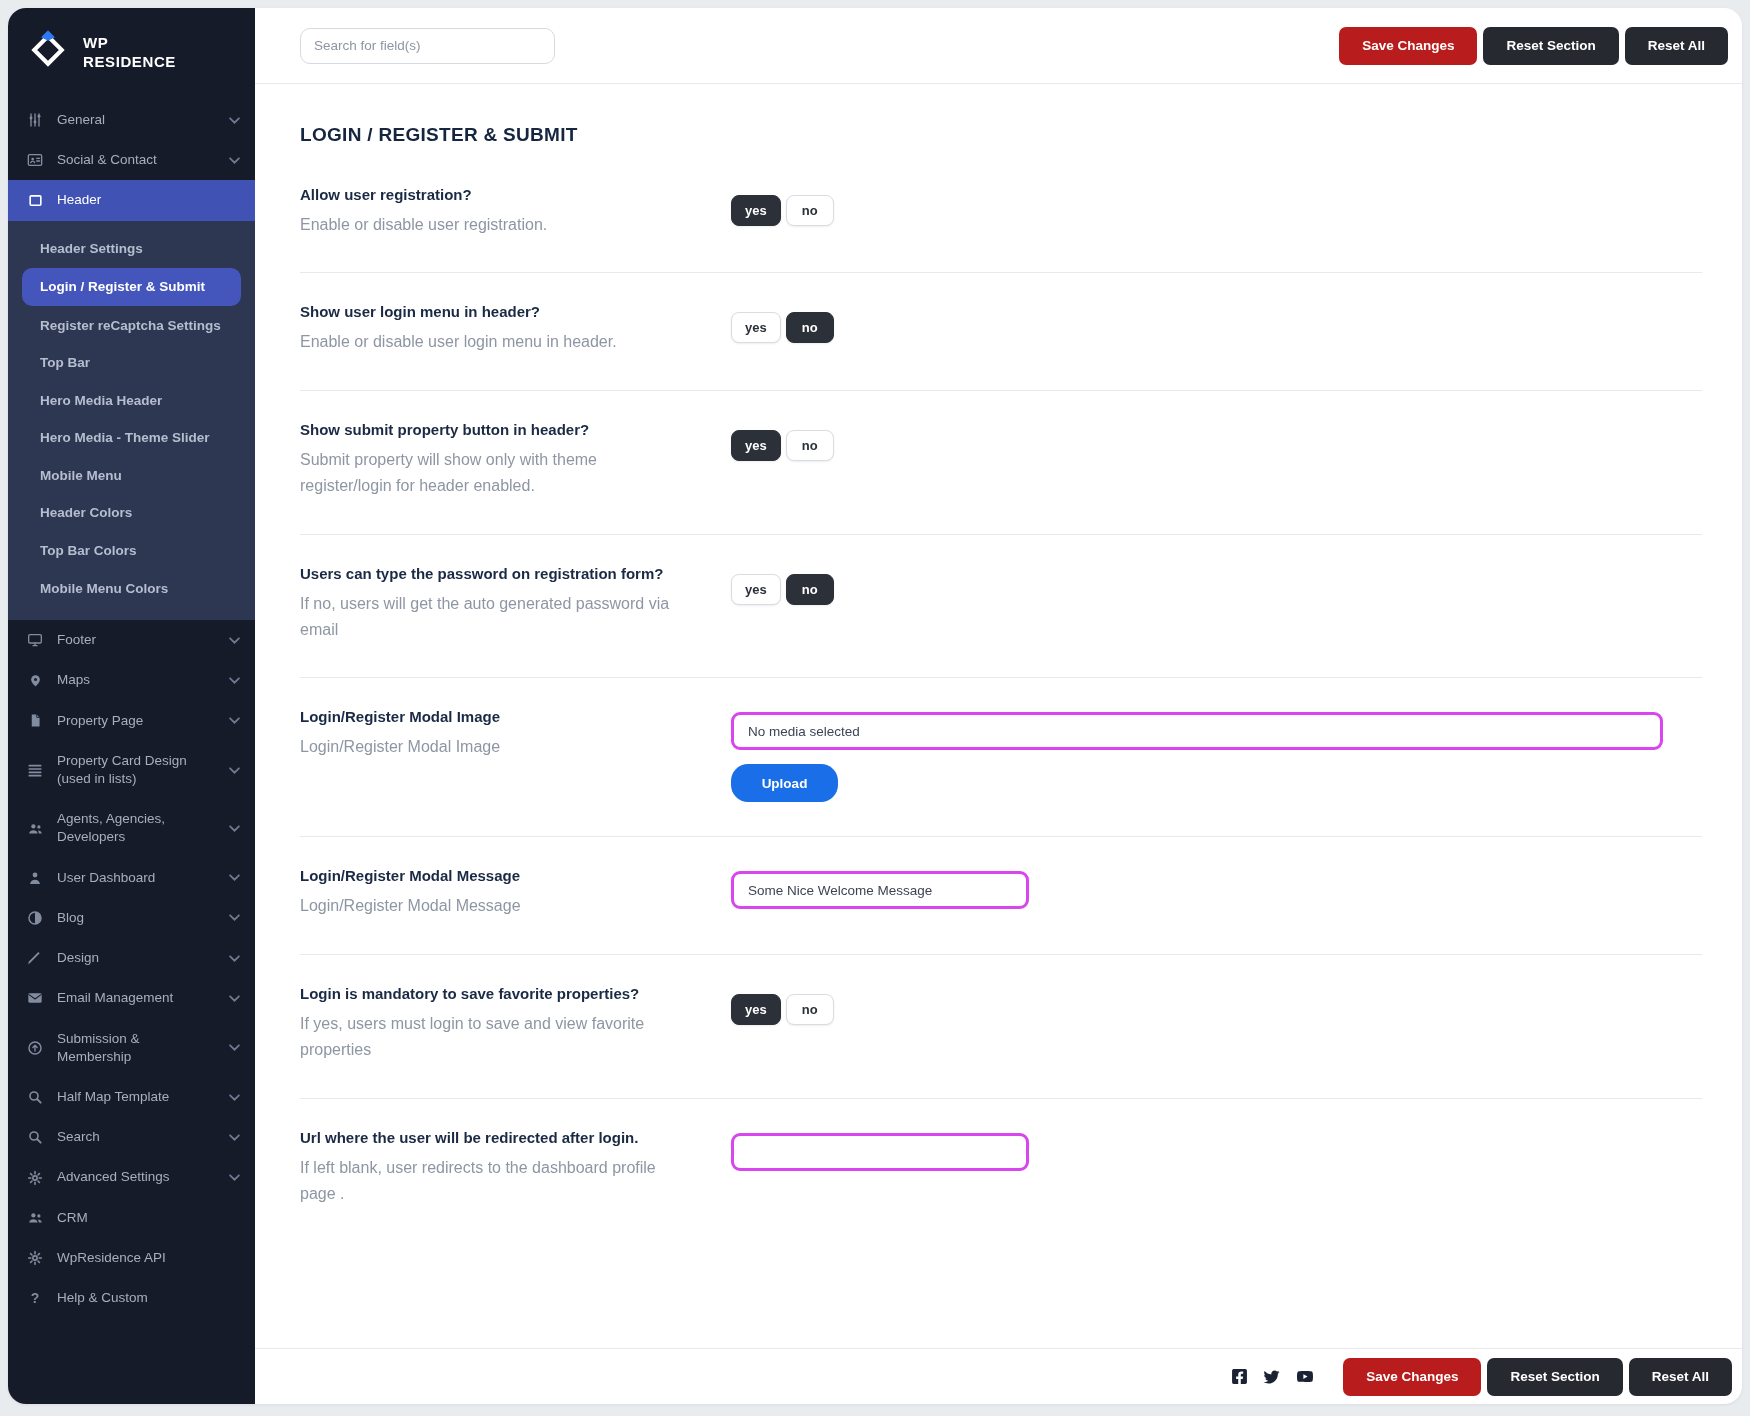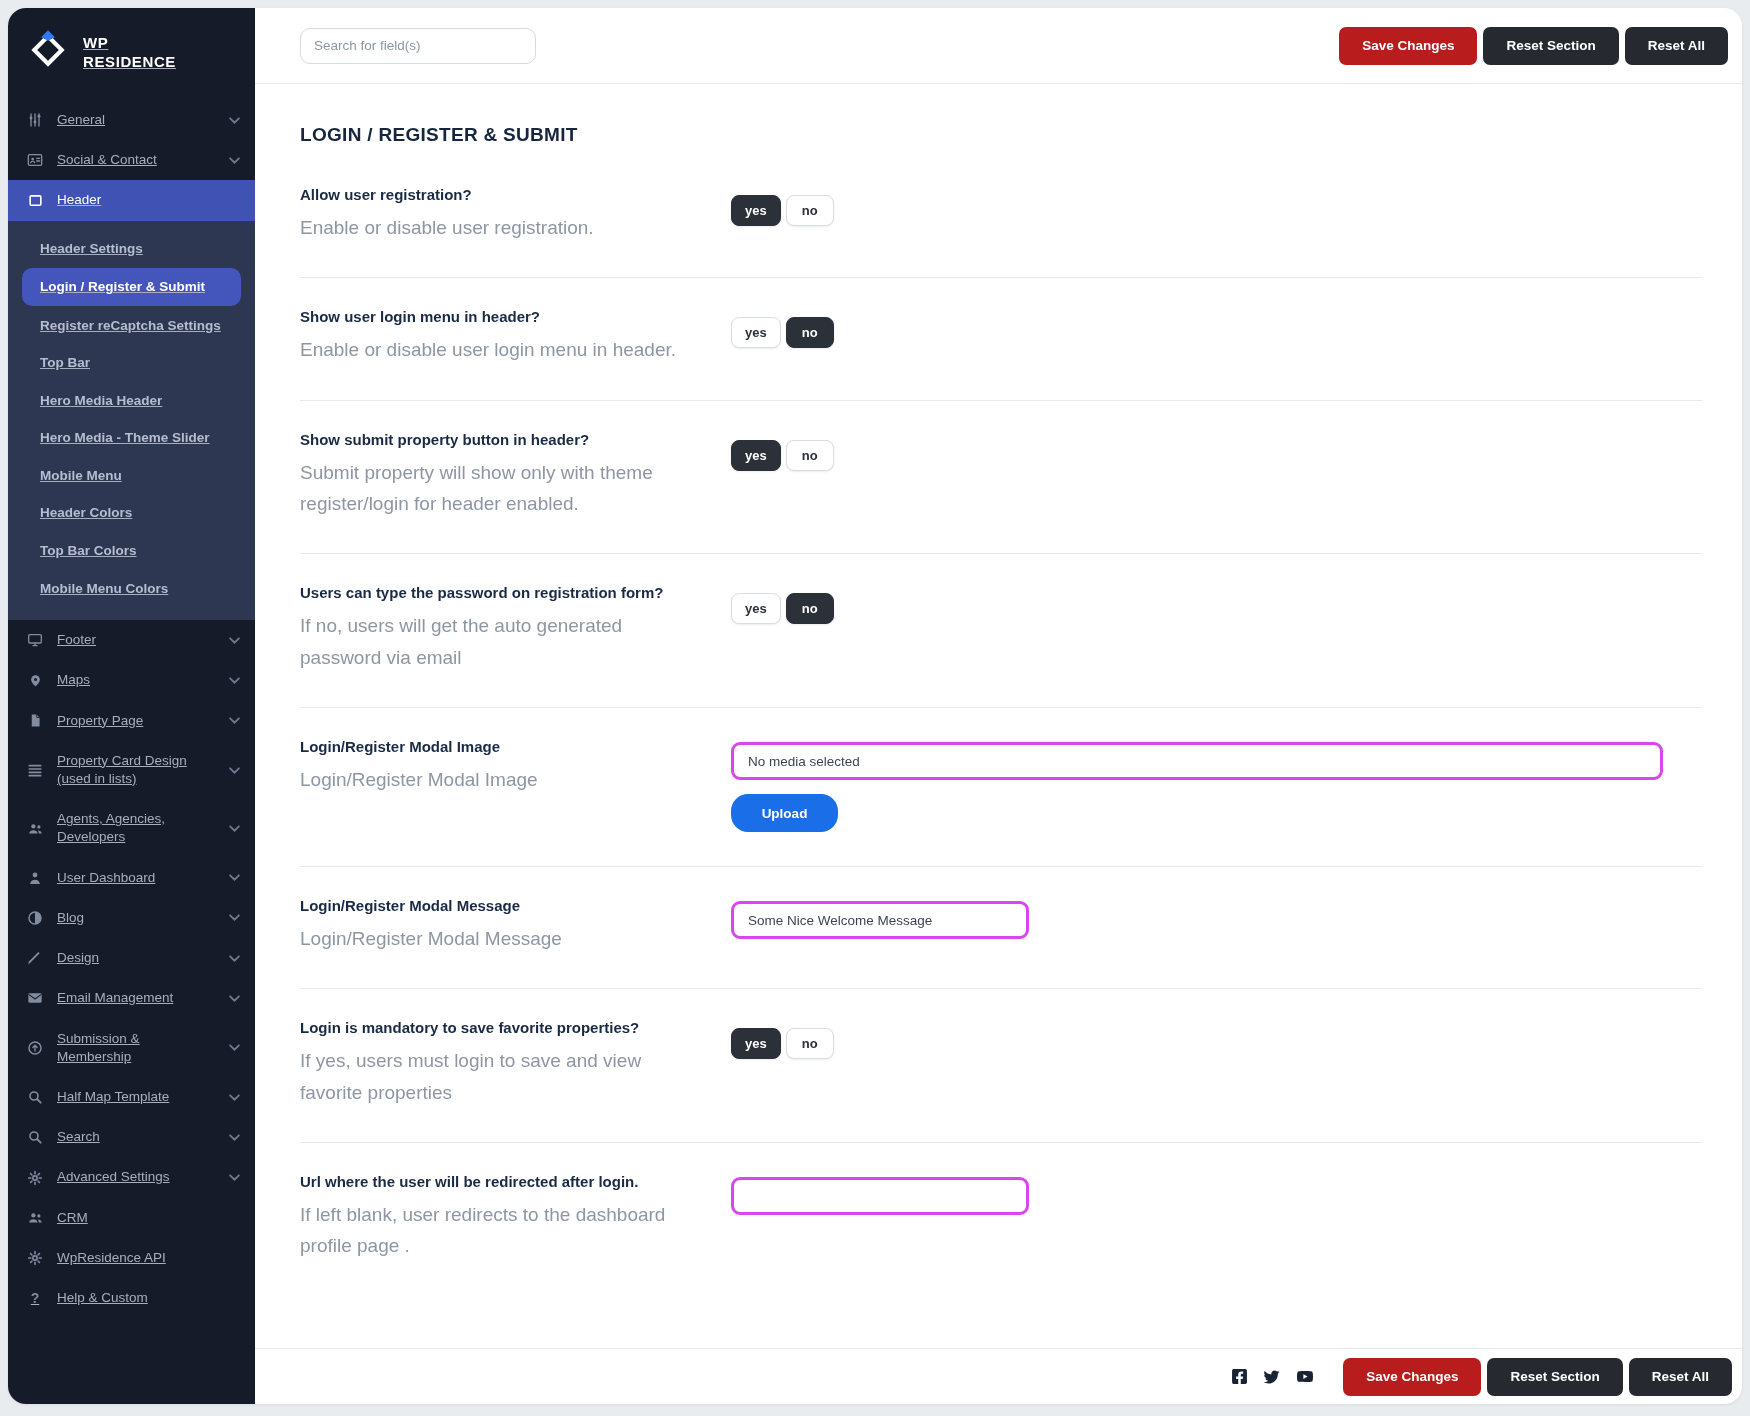--- a/index.html
+++ b/index.html
@@ -11,21 +11,21 @@
     color:#1b2a44; position:relative;
   }
   .card {
     position:absolute; left:8px; top:8px; right:8px; bottom:12px;
     background:#ffffff; border-radius:18px; overflow:hidden;
     display:flex; box-shadow:0 1px 3px rgba(20,30,50,.08);
   }
   
   .sidebar {
     width:247px; flex:0 0 247px; background:#161b29; color:#a7aebd;
-    display:flex; flex-direction:column; overflow:hidden;text-decoration:underline;
+    display:flex; flex-direction:column; overflow:hidden;
   }
   .brand { display:flex; align-items:center; gap:13px; padding:20px 18px 24px 18px; }
   .brand-text { color:#fff; font-weight:700; font-size:15px; line-height:1.3; letter-spacing:.6px; }
   .side-menu { flex:1; }
   .side-item {
     display:flex; align-items:center; gap:13px;
     padding:11px 15px 11px 18px; font-size:13.5px; line-height:1.35;
     color:#a7aebd; cursor:pointer;
   }
   .side-item .side-icon { width:18px; flex:0 0 18px; display:flex; align-items:center; justify-content:center; color:#828c9f; }
@@ -42,42 +42,42 @@
     background:#4456bc; color:#fff; border-radius:10px;
     margin:1px 14px; padding:10px 18px;
   }
   
   .content { flex:1; display:flex; flex-direction:column; min-width:0; }
   .topbar {
     height:76px; flex:0 0 76px; border-bottom:1px solid #e7e9ed;
     display:flex; align-items:center; padding:0 14px 0 45px;
   }
   .search-input {
-    width:236px; height:36px; border:1px solid #d5d9e0; border-radius:10px;
+    width:255px; height:36px; border:1px solid #d5d9e0; border-radius:10px;
     padding:0 13px; font-size:13.5px; color:#3c4454; outline:none;
     font-family:inherit; background:#fff;
   }
   .search-input::placeholder { color:#8e96a3; }
   .btn-group { margin-left:auto; display:flex; gap:6px; }
   .btn {
     height:38px; padding:0 23px; border-radius:7px; border:none; cursor:pointer;
     font-family:inherit; font-size:13.5px; font-weight:700; color:#fff;
     display:flex; align-items:center; justify-content:center; white-space:nowrap;
   }
   .btn-primary { background:#b91c1c; }
   .btn-dark { background:#26292f; }
   .main { flex:1; padding:40px 40px 0 45px; overflow:hidden; }
   .page-title { margin:0 0 10px 0; font-size:19px; font-weight:800; color:#16263f; letter-spacing:.3px; }
   .row {
     display:grid; grid-template-columns:431px 1fr; align-items:start;
     padding:30px 0 34px 0; border-bottom:1px solid #e7e9ed;
   }
   .row:last-child { border-bottom:none; }
   .row-label { margin:0 0 9px 0; font-size:15px; font-weight:700; color:#1b2a44; }
-  .row-desc { margin:0; font-size:19px; line-height:1.65; color:#8e96a3; max-width:400px; padding-right:20px; }
+  .row-desc { margin:0; font-size:16px; line-height:1.65; color:#8e96a3; max-width:400px; padding-right:20px; }
   .row-control { padding-top:4px; }
   .toggle { display:flex; gap:5px; padding-top:5px; }
   .toggle-btn {
     min-width:48px; height:31px; padding:0 13px; border-radius:8px;
     border:1px solid #d8dce3; background:#fff; color:#2b3039;
     font-family:inherit; font-size:13px; font-weight:700; cursor:pointer;
     box-shadow:0 1px 2px rgba(20,30,50,.08);
   }
   .toggle-btn.active { background:#2b3039; border-color:#2b3039; color:#fff; }
   .field-input {

